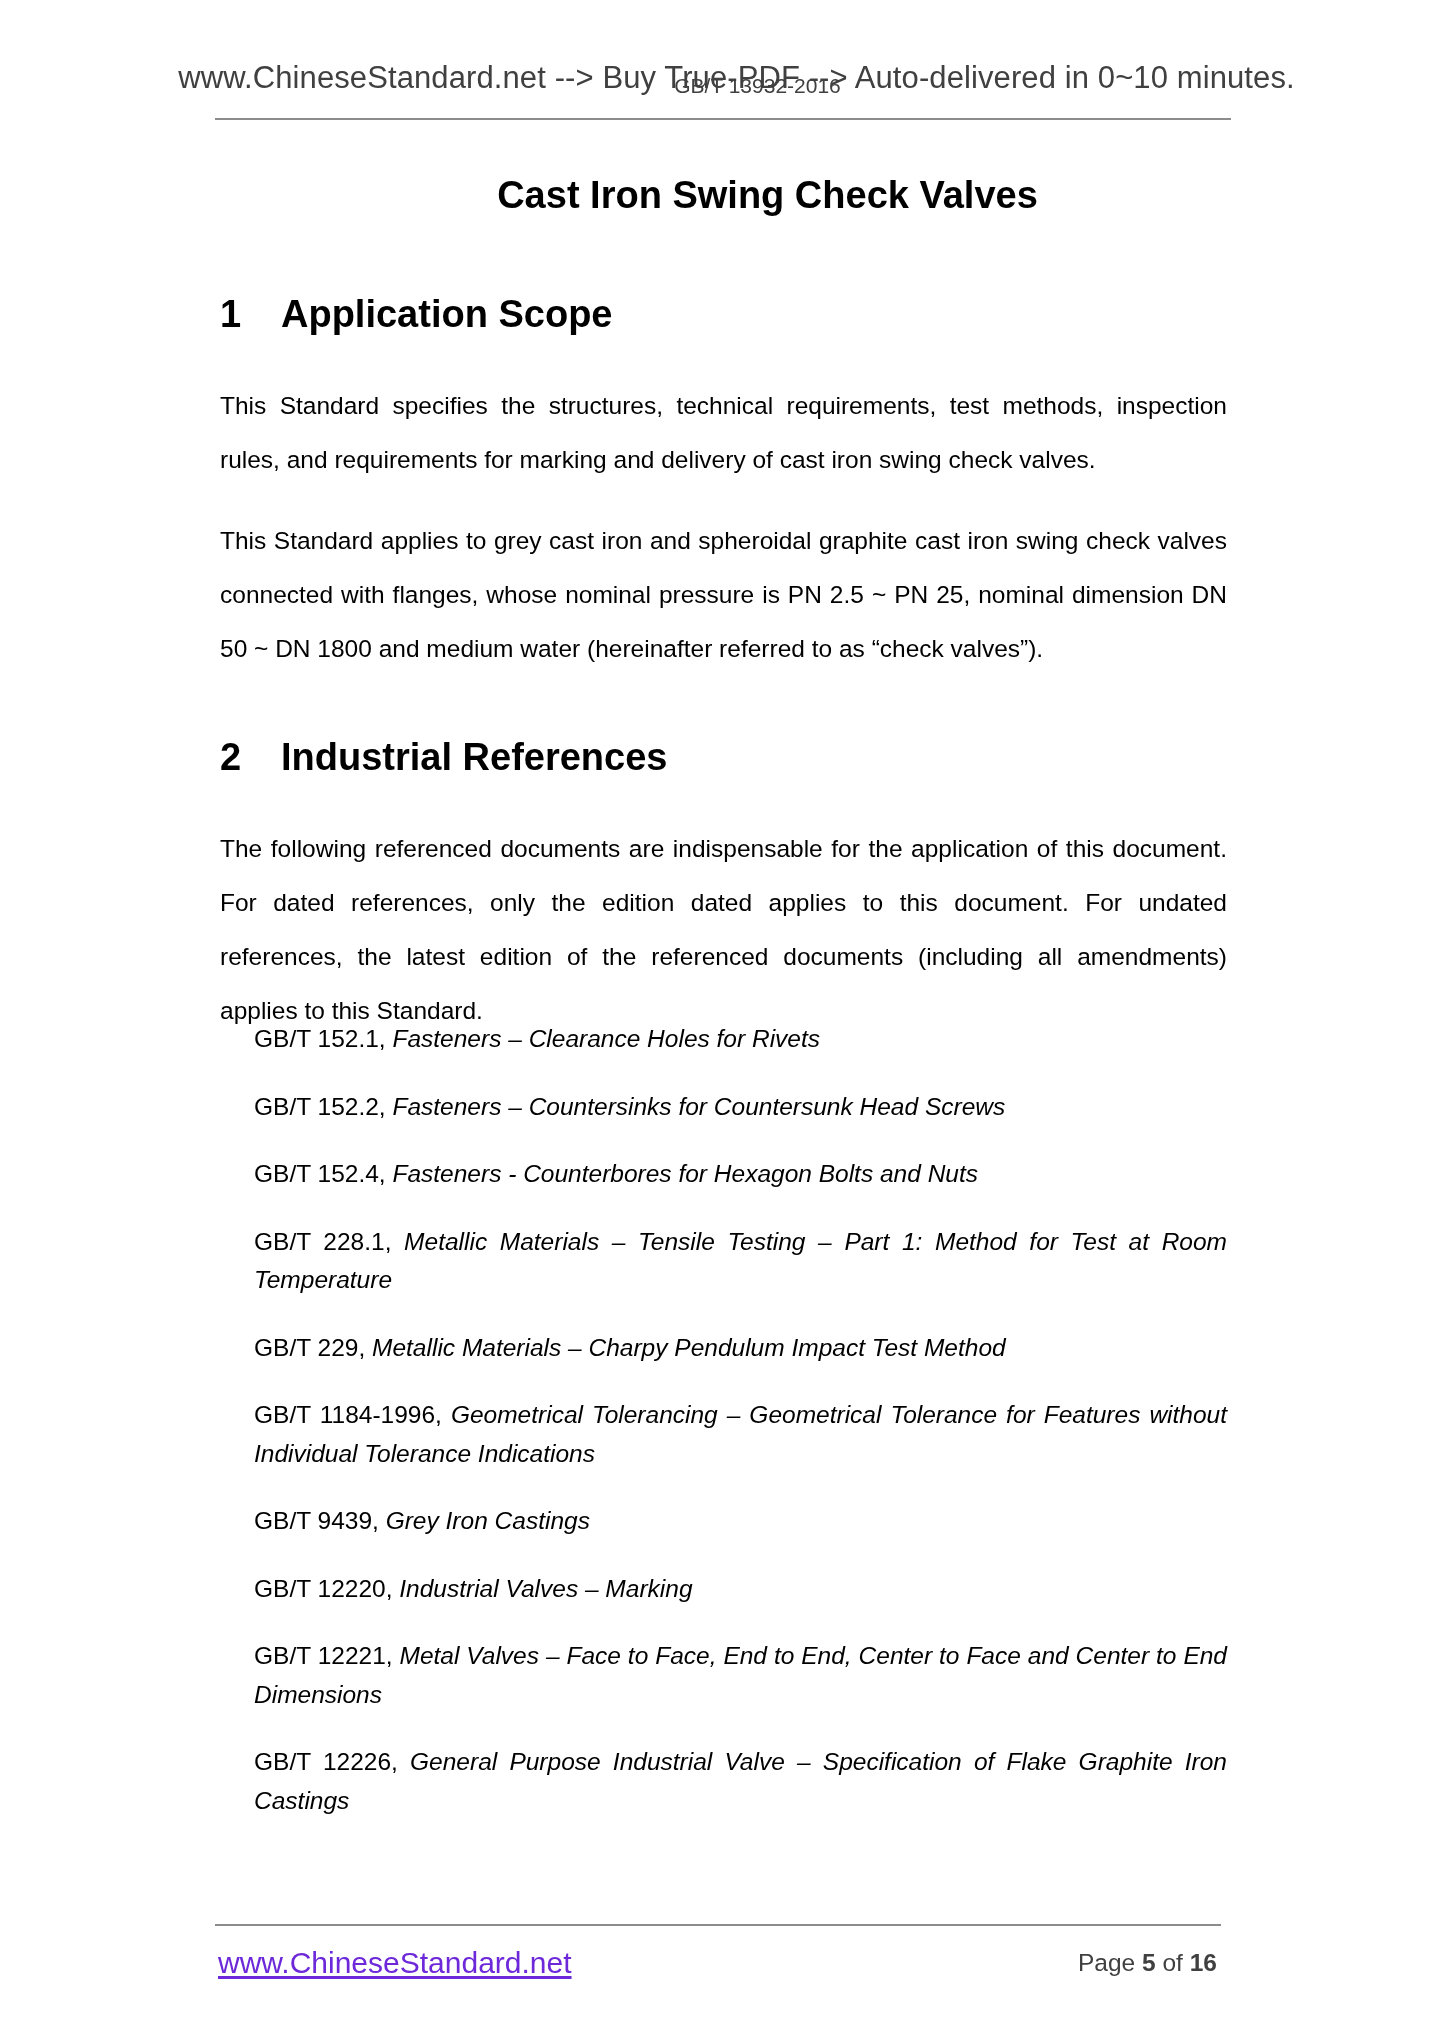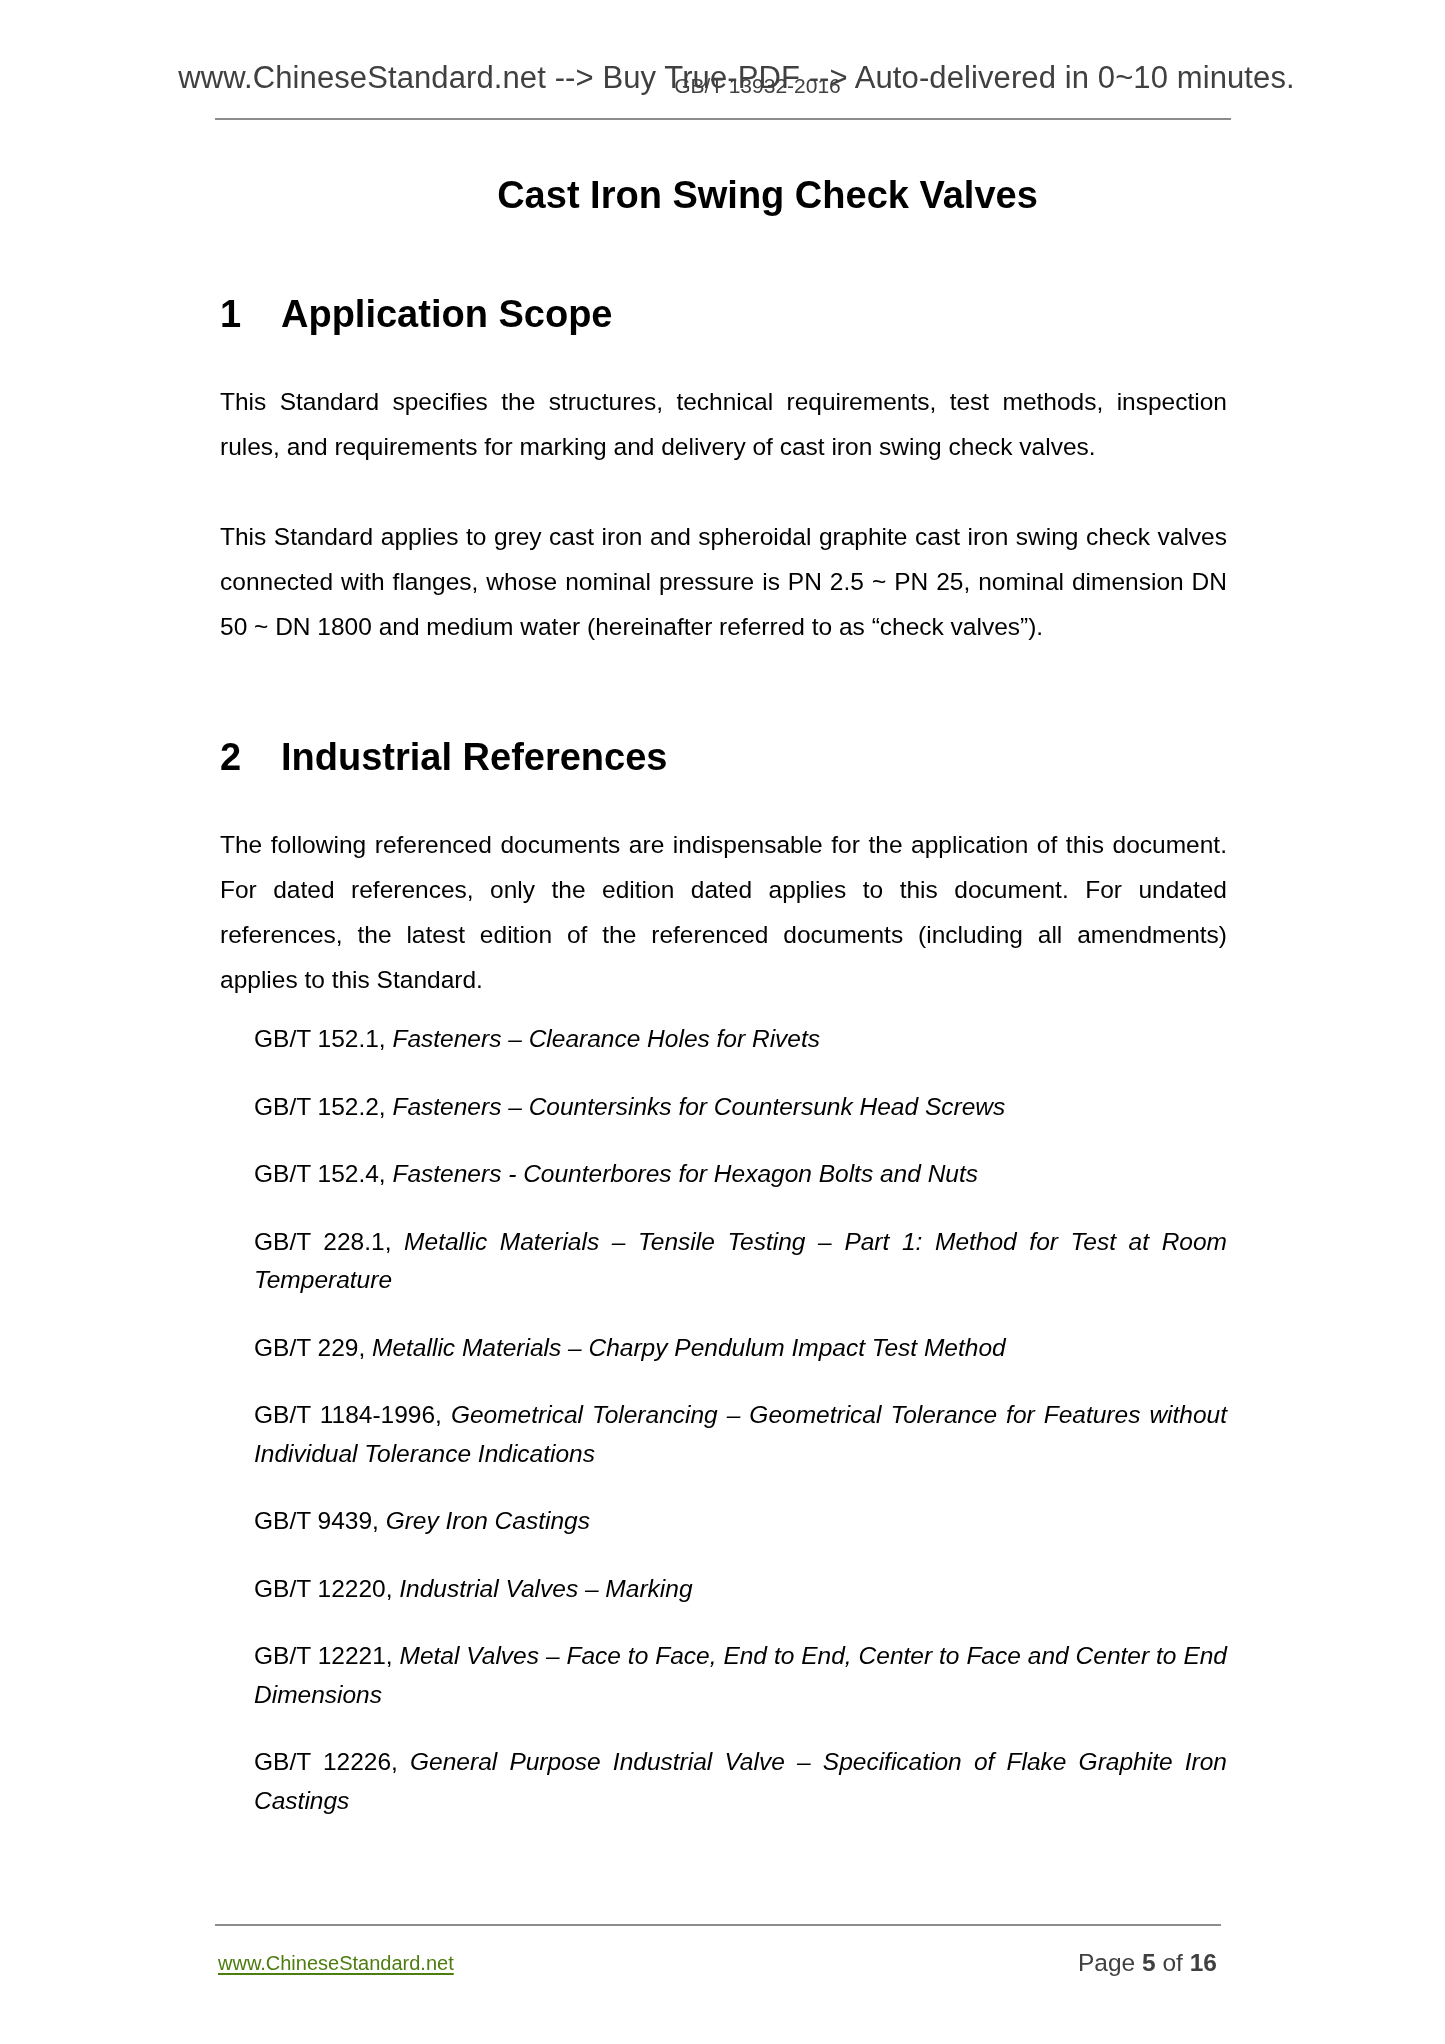--- a/index.html
+++ b/index.html
@@ -37,36 +37,36 @@
       margin-left: -60px;
     }
     .doc-title span { display: inline-block; padding-left: 100px; }
     .section-heading {
       position: absolute; left: 0; font-weight: bold; font-size: 38px; line-height: 48px;
       white-space: nowrap;
     }
     .section-heading .num { display: inline-block; width: 61px; }
     .para {
       position: absolute; left: 0; width: 1007px;
-      font-size: 24.5px; line-height: 45px; text-align: justify;
+      font-size: 24.5px; line-height: 54px; text-align: justify;
       text-align-last: left;
     }
     .ref-list {
       position: absolute; left: 34px; width: 973px; top: 1008px;
       margin: 0; padding: 0; list-style: none;
     }
     .ref-item {
       font-size: 24.5px; line-height: 38.5px; text-align: justify; text-align-last: left;
       margin: 12px 0 29px 0;
     }
     .ref-item .ref-title { font-style: italic; }
 
     .footer-link {
-      position: absolute; left: 218px; top: 1946px; font-size: 20px; line-height: 34px;
-      color: #4d7c0f; text-decoration: underline; text-underline-offset: 3px;
+      position: absolute; left: 218px; top: 1946px; font-size: 30px; line-height: 34px;
+      color: #6d28d9; text-decoration: underline; text-underline-offset: 3px;
       white-space: nowrap;
     }
     .footer-page {
       position: absolute; right: 228px; top: 1946px; font-size: 24.5px; line-height: 34px;
       color: #404040; white-space: nowrap;
     }
     .footer-page b { font-weight: bold; }
   </style>
 </head>
 <body>

